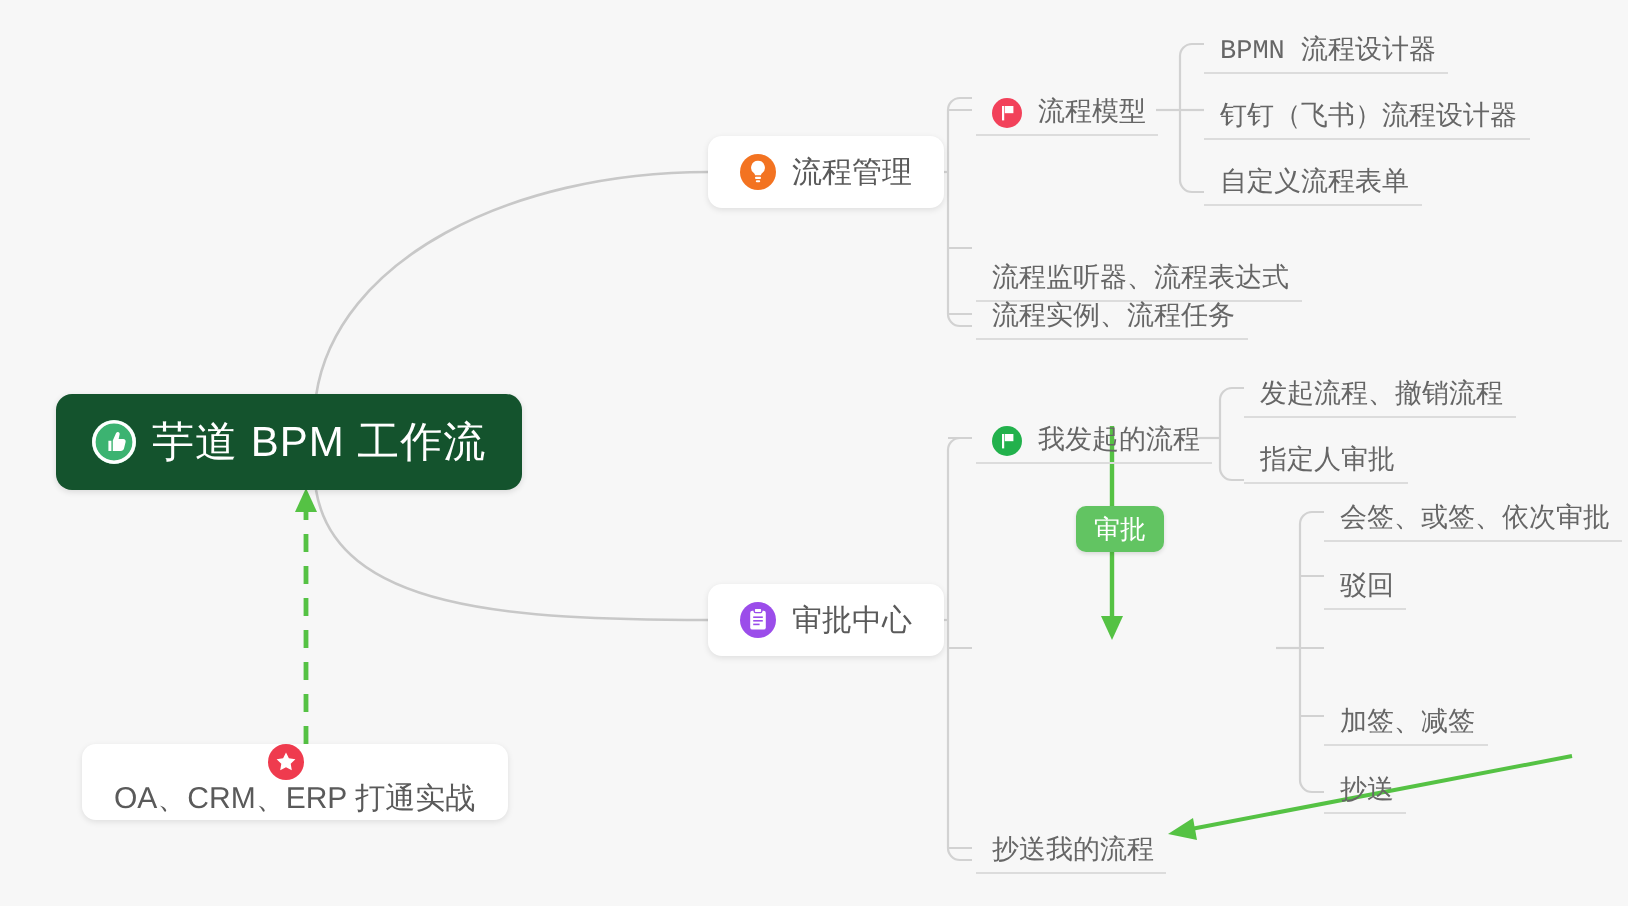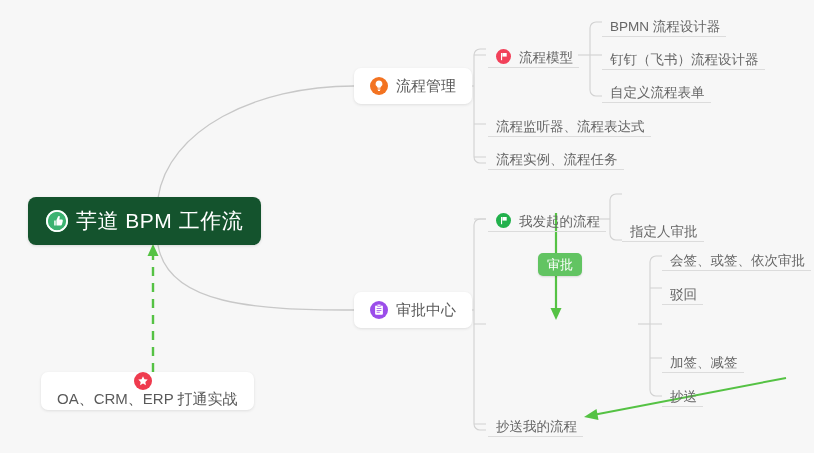--- a/index.html
+++ b/index.html
@@ -60,20 +60,21 @@
     border-bottom: 1px solid #dcdcdc;
     height: 30px;
     padding: 0 6px 0 8px;
     align-items: flex-end;
     padding-bottom: 3px;
   }
   .leaf .label {
     color: #666666;
     font-size: 13.5px;
     line-height: 1;
+    font-family: Liberation Mono, monospace;
   }
   
   .ico {
     flex: 0 0 auto;
     display: inline-flex;
     align-items: center;
     justify-content: center;
     border-radius: 50%;
     margin-right: 8px;
   }
@@ -206,21 +207,21 @@
   <div class="node leaf" style="left:602px; top:7px;">
     <span class="label">BPMN 流程设计器</span>
   </div>
   <div class="node leaf" style="left:602px; top:40px;">
     <span class="label">钉钉（飞书）流程设计器</span>
   </div>
   <div class="node leaf" style="left:602px; top:73px;">
     <span class="label">自定义流程表单</span>
   </div>
 
-  <div class="node leaf" style="left:488px; top:107px;justify-content:flex-end;">
+  <div class="node leaf" style="left:488px; top:121px;justify-content:flex-end;">
     <span class="label">流程监听器、流程表达式</span>
   </div>
   <div class="node leaf" style="left:488px; top:140px;">
     <span class="label">流程实例、流程任务</span>
   </div>
 
   <div class="node card" style="left:354px; top:292px;justify-content:flex-end;">
     <span class="ico ico-md ico-board">
       <svg width="18" height="18" viewBox="0 0 18 18">
         <rect x="5.1" y="4.4" width="7.8" height="9.4" rx="1.1" fill="#ffffff"></rect>
@@ -235,20 +236,23 @@
 
   <div class="node leaf" style="left:488px; top:202px;">
     <span class="ico ico-sm ico-flag-g">
       <svg width="15" height="15" viewBox="0 0 15 15">
         <rect x="5" y="4" width="1.1" height="7.2" fill="#ffffff"></rect>
         <path d="M6.4,4 h4.3 v3.6 h-4.3 z" fill="#ffffff"></path>
       </svg>
     </span>
     <span class="label">我发起的流程</span>
   </div>
+  <div class="node leaf" style="left:622px; top:179px;">
+    <span class="label">发起流程、撤销流程</span>
+  </div>
   <div class="node leaf" style="left:622px; top:212px;">
     <span class="label">指定人审批</span>
   </div>
 
 
   <div class="node leaf" style="left:662px; top:241px;">
     <span class="label">会签、或签、依次审批</span>
   </div>
   <div class="node leaf" style="left:662px; top:275px;">
     <span class="label">驳回</span>

